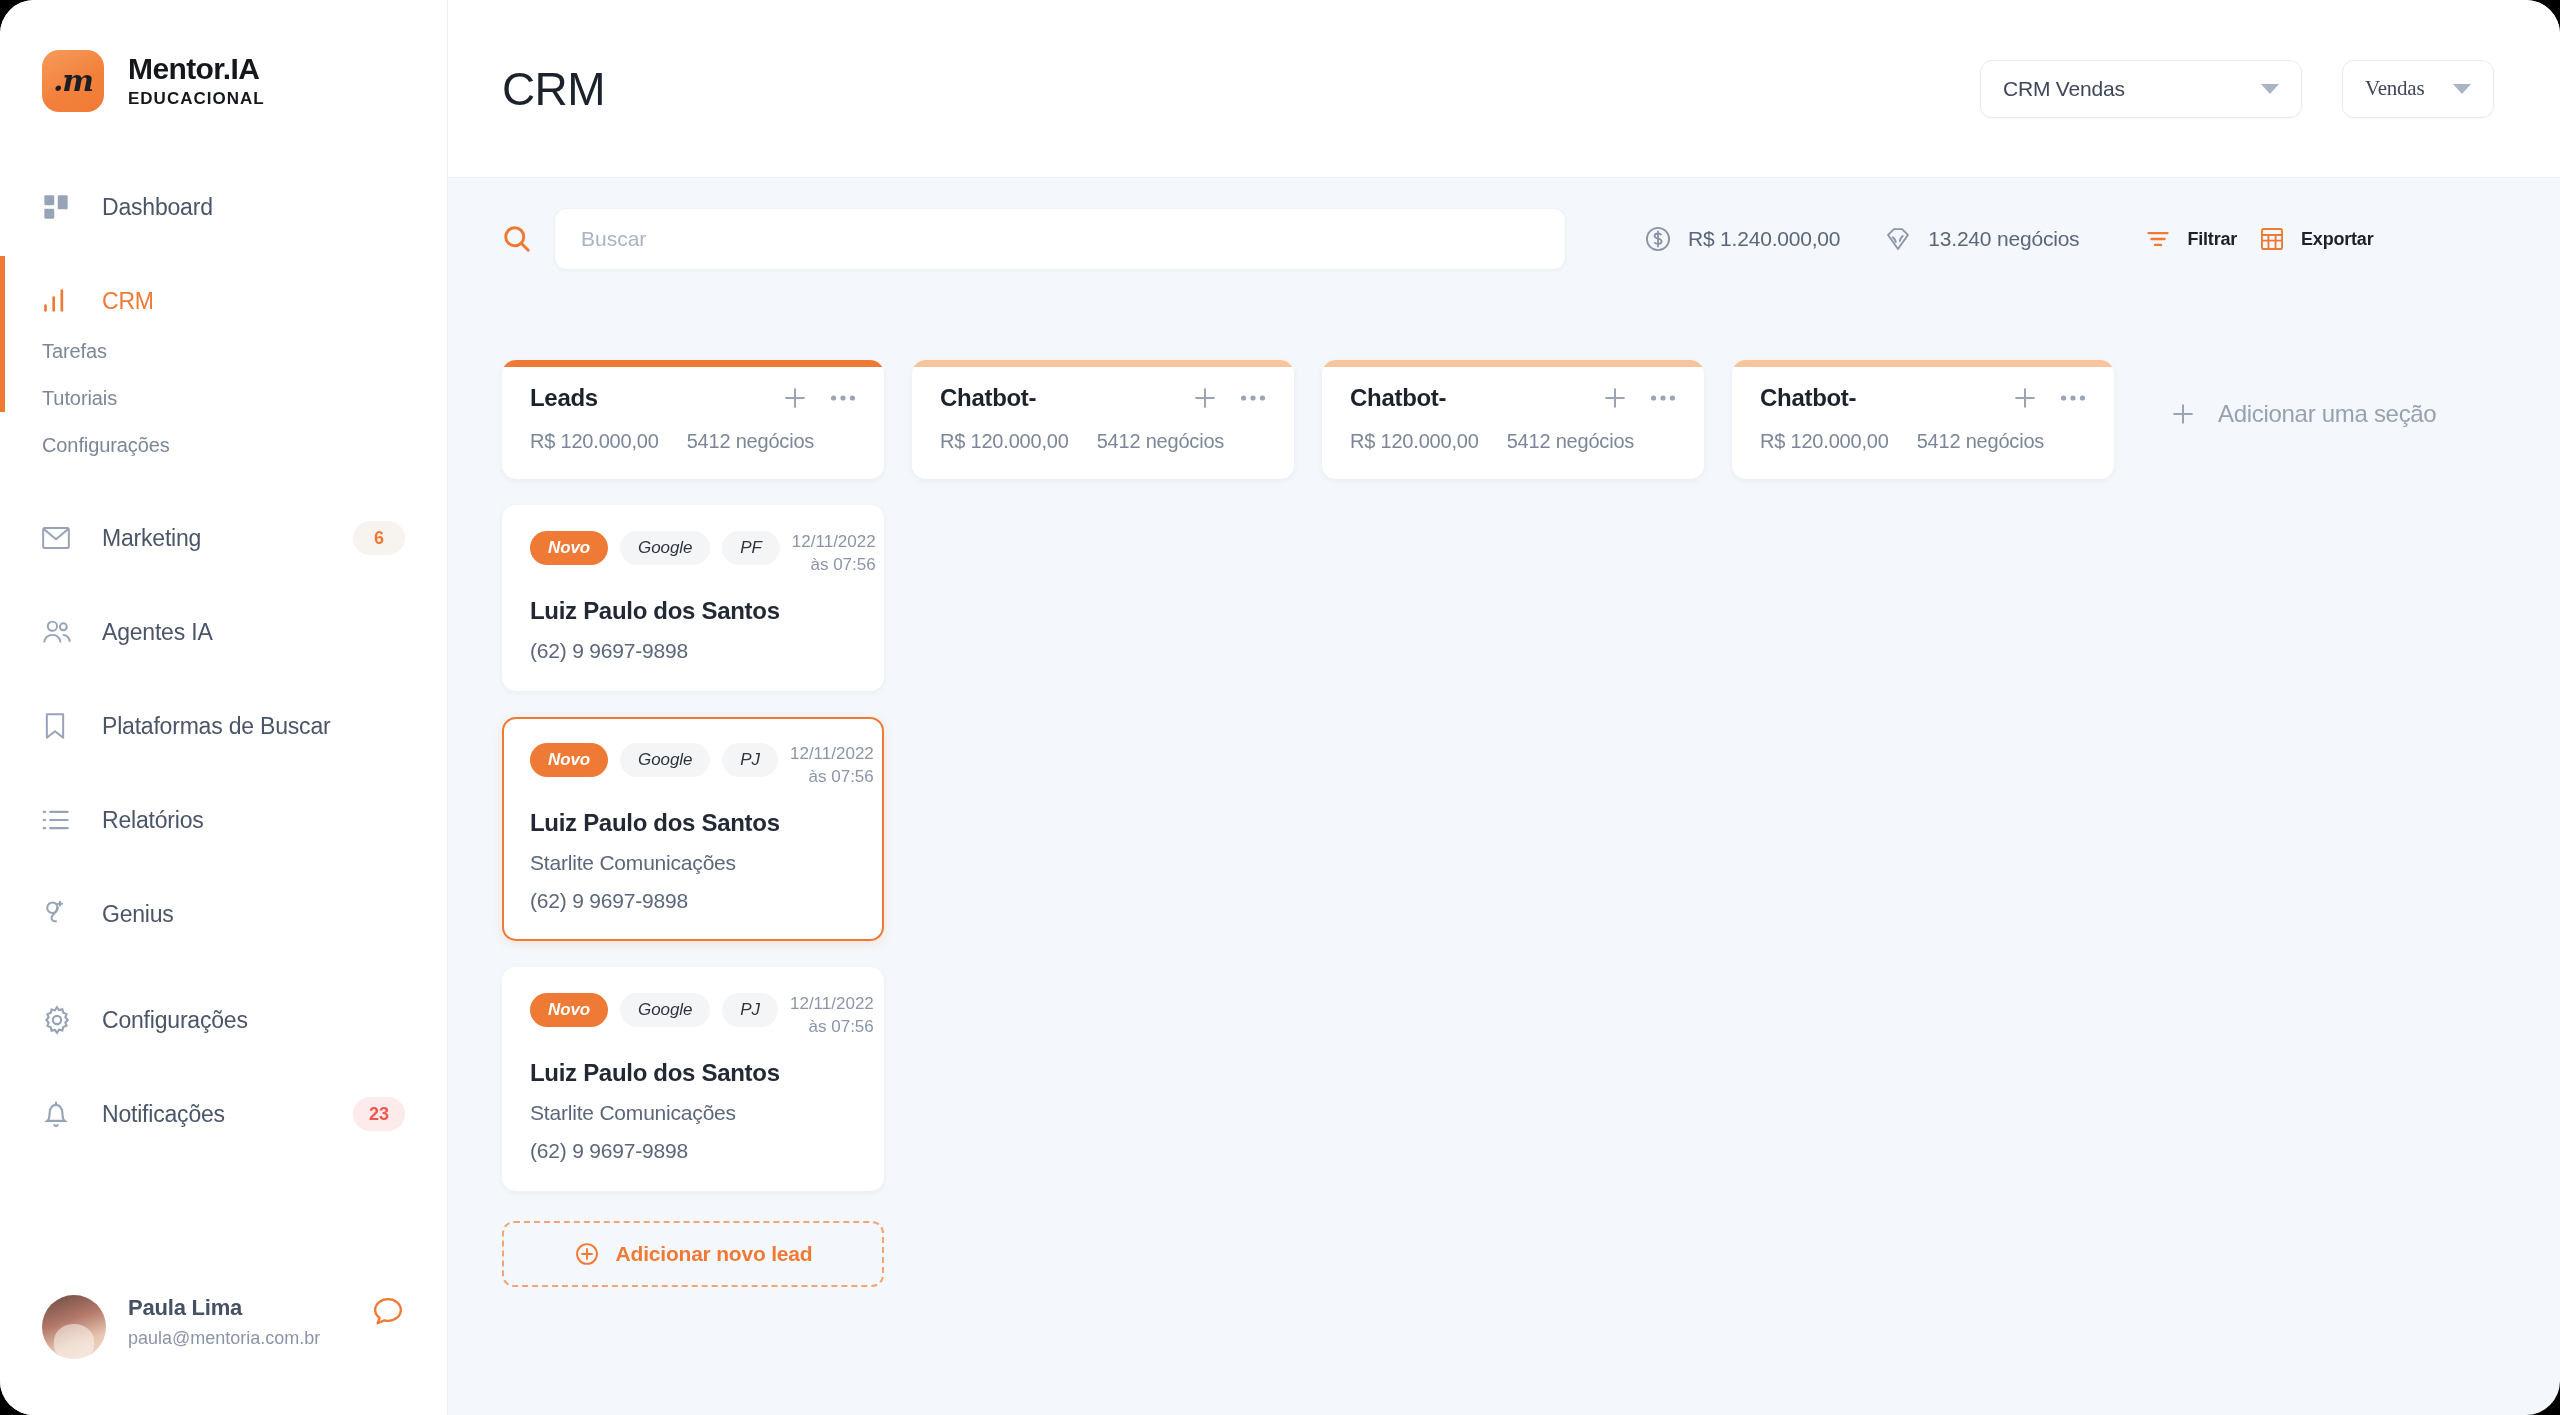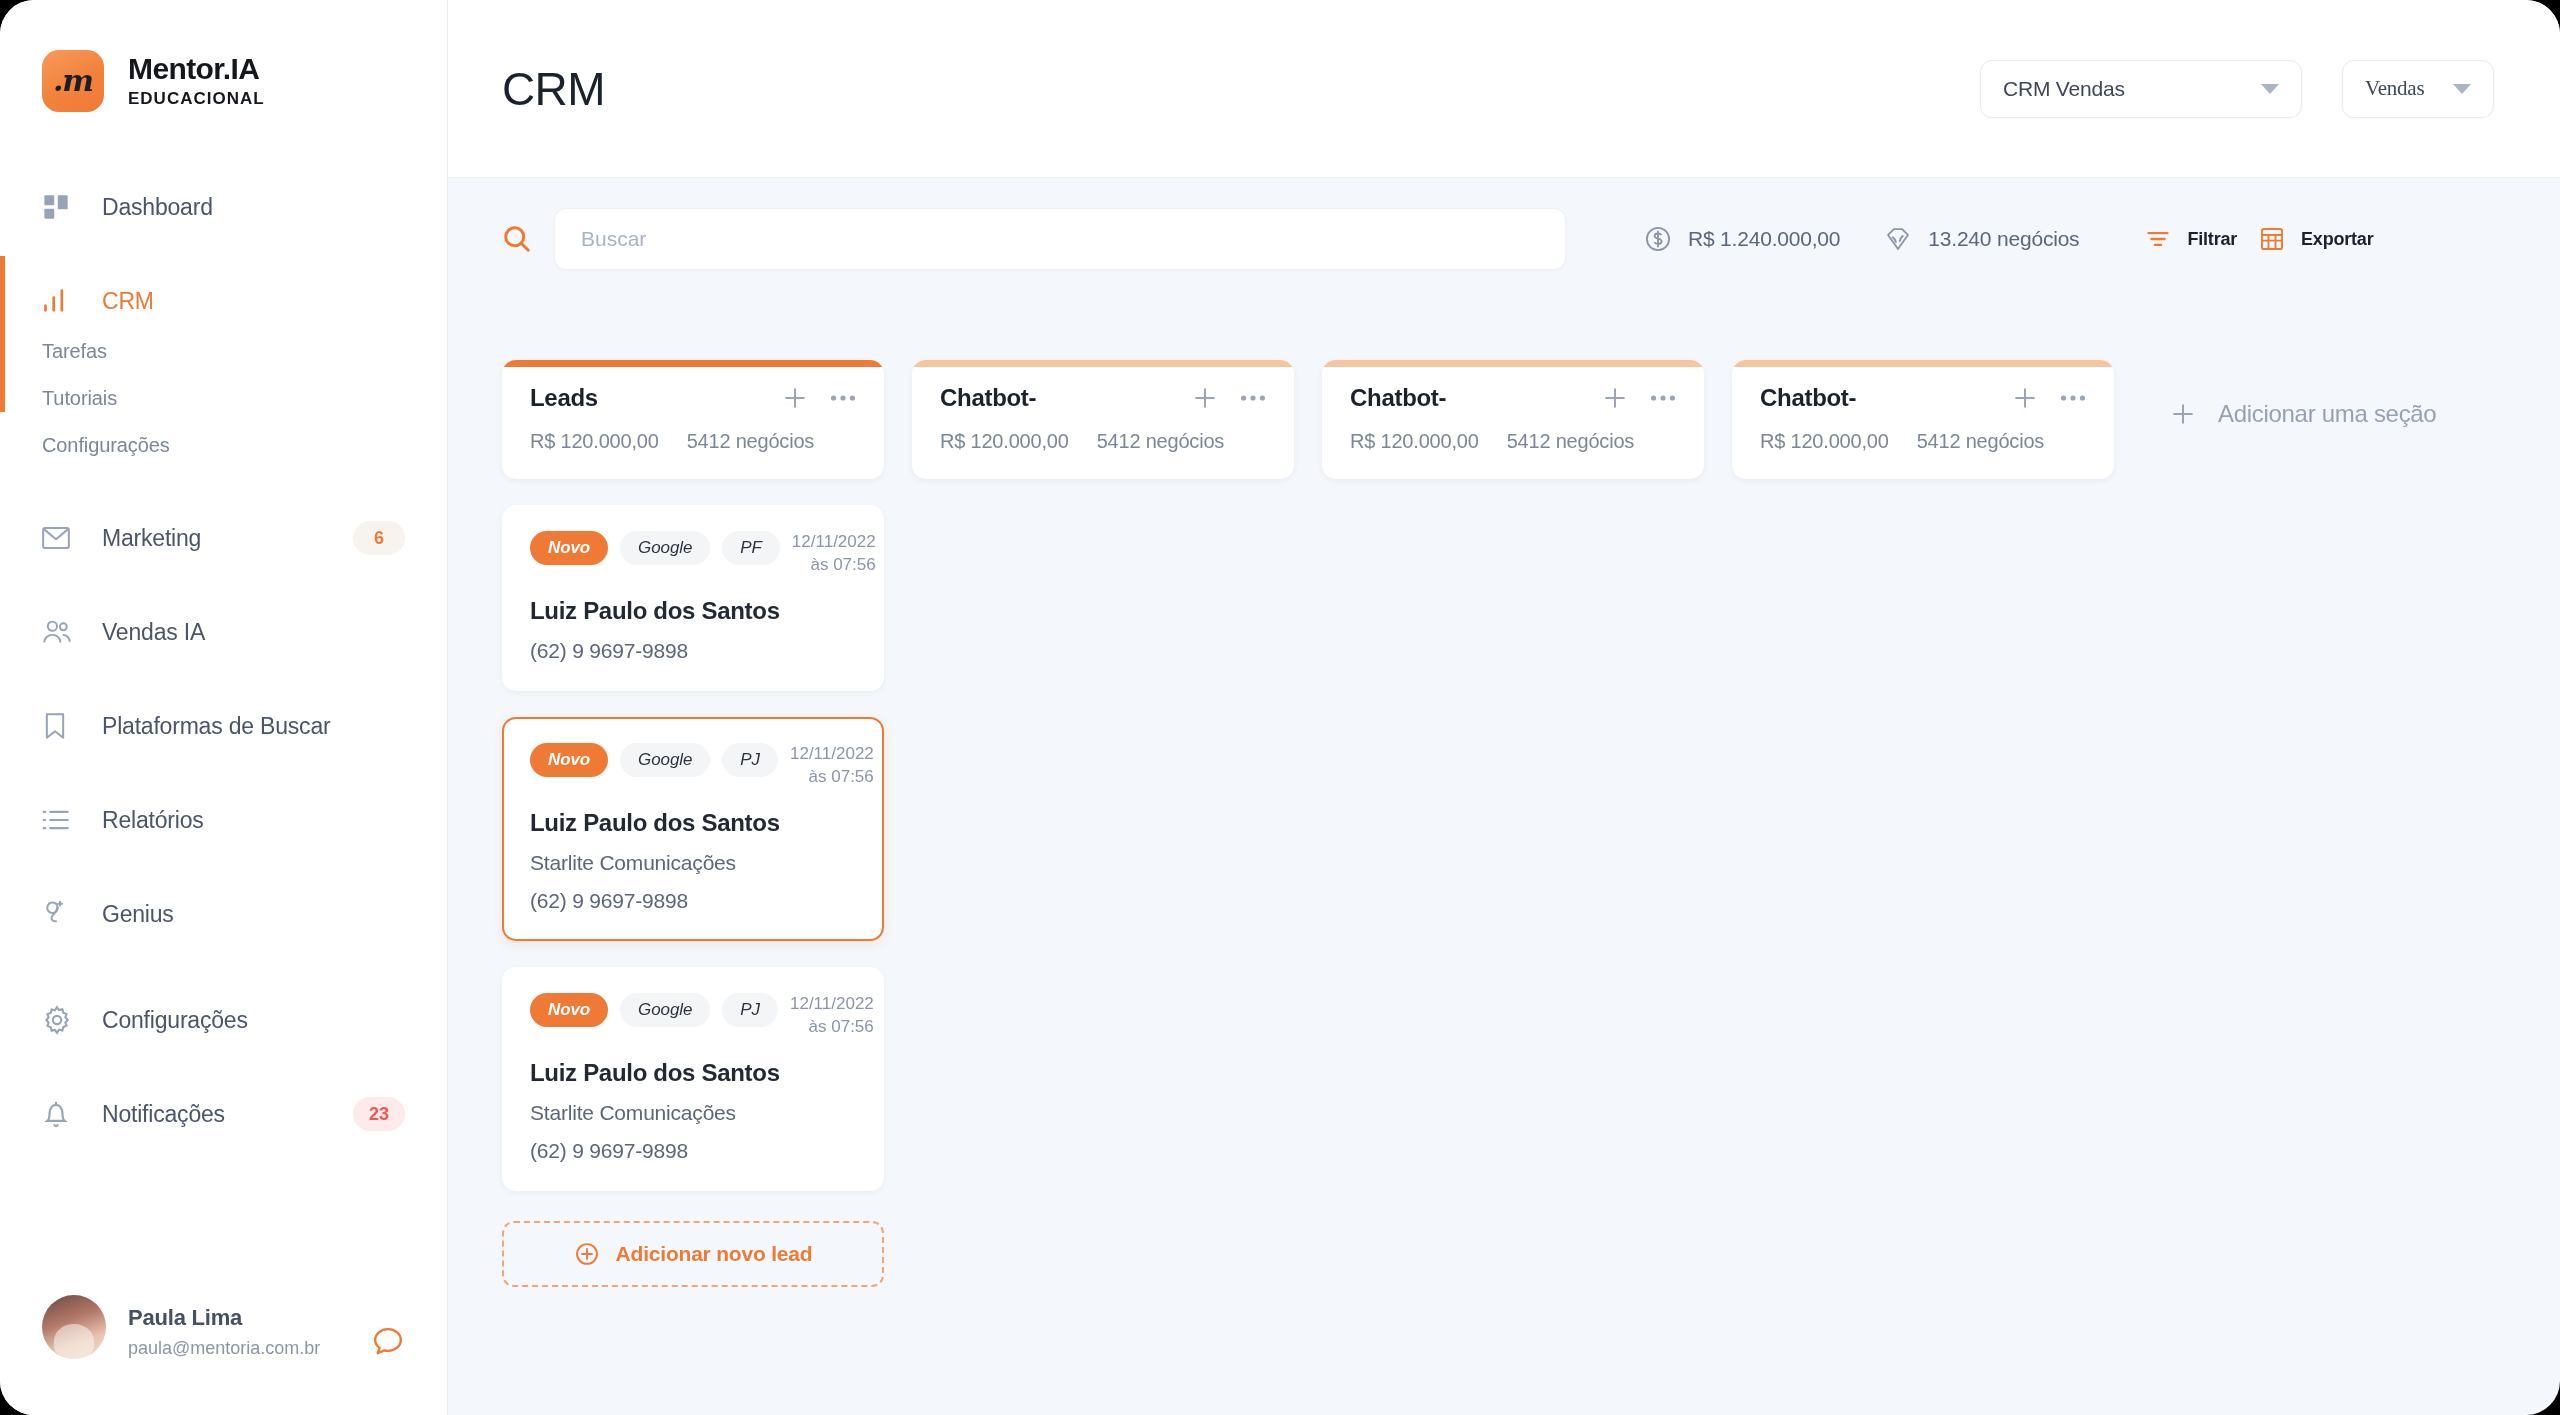--- a/index.html
+++ b/index.html
@@ -87,21 +87,21 @@
     font-size: 20px; color: #7b8799;
     padding: 6px 0; margin-bottom: 12px;
     cursor: pointer; letter-spacing: -0.1px;
   }
 
   .nav-gap-lg { height: 44px; }
   .nav-gap-md { height: 32px; }
 
   .profile {
     position: absolute; bottom: 56px; left: 0; right: 0;
-    display: flex; align-items: flex-end; padding: 0 42px;
+    display: flex; align-items: flex-start; padding: 0 42px;
   }
   .avatar {
     width: 64px; height: 64px; border-radius: 50%;
     flex: 0 0 64px; overflow: hidden;
     background: linear-gradient(160deg,#6b4a3f 0%,#b3786a 40%,#e8c4b0 70%,#f5ded2 100%);
     position: relative;
   }
   .avatar::after {
     content:""; position:absolute; left:18%; top:46%;
     width: 64%; height: 54%; border-radius: 50% 50% 40% 40%;
@@ -311,21 +311,21 @@
 
       <div class="nav-item">
         <span class="nav-ico">
           <svg width="30" height="26" viewBox="0 0 26 22" fill="none" stroke="currentColor" stroke-width="1.7">
             <circle cx="9" cy="6" r="4"></circle>
             <path d="M2 20c0-4 3.2-6.5 7-6.5s7 2.5 7 6.5"></path>
             <circle cx="18.5" cy="6.5" r="3"></circle>
             <path d="M18 13.5c3.3 0 6 2.4 6 6"></path>
           </svg>
         </span>
-        <span class="nav-label">Vendas IA</span>
+        <span class="nav-label">Agentes IA</span>
       </div>
 
       <div class="nav-gap-md"></div>
 
       <div class="nav-item">
         <span class="nav-ico">
           <svg width="26" height="28" viewBox="0 0 20 24" fill="none" stroke="currentColor" stroke-width="1.7" stroke-linejoin="round">
             <path d="M3 2h14v20l-7-5.5L3 22z"></path>
           </svg>
         </span>

